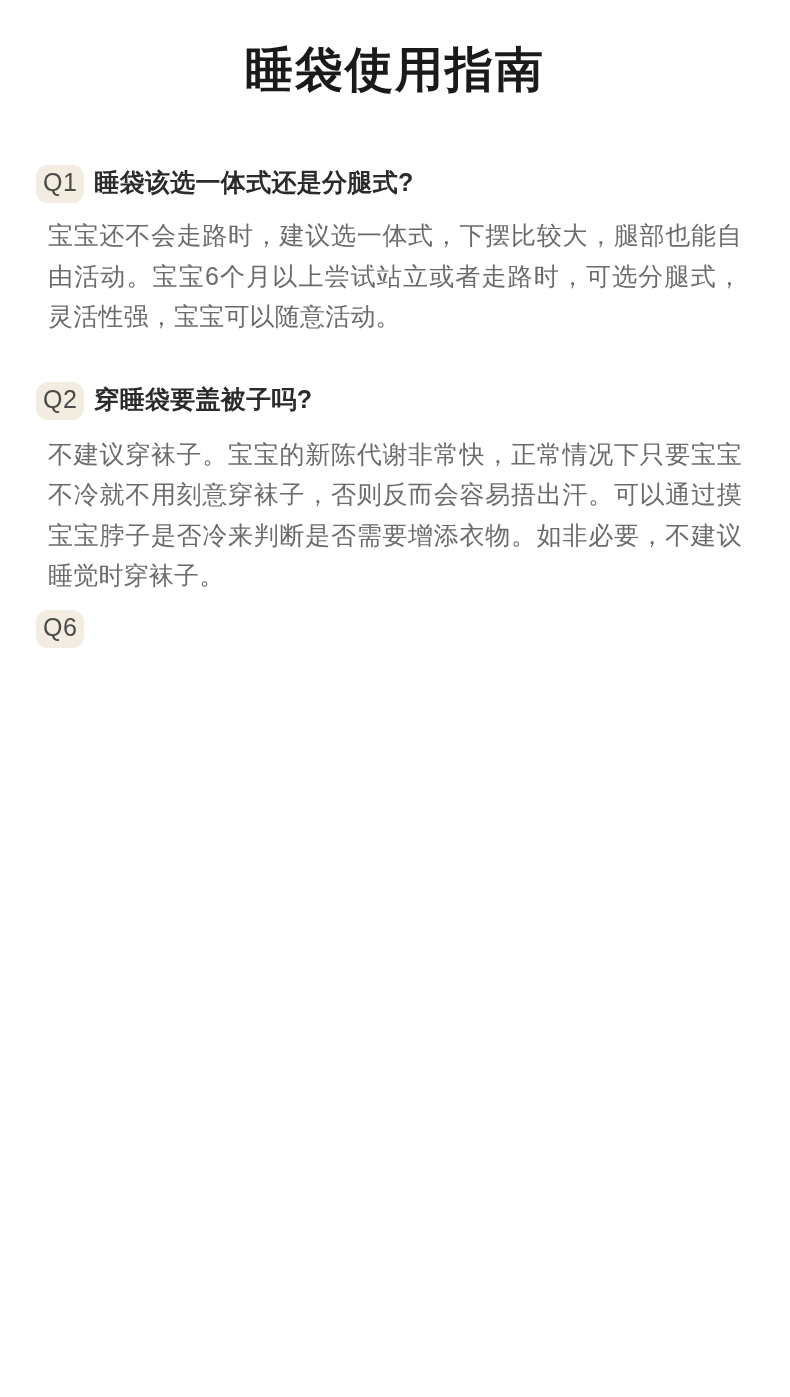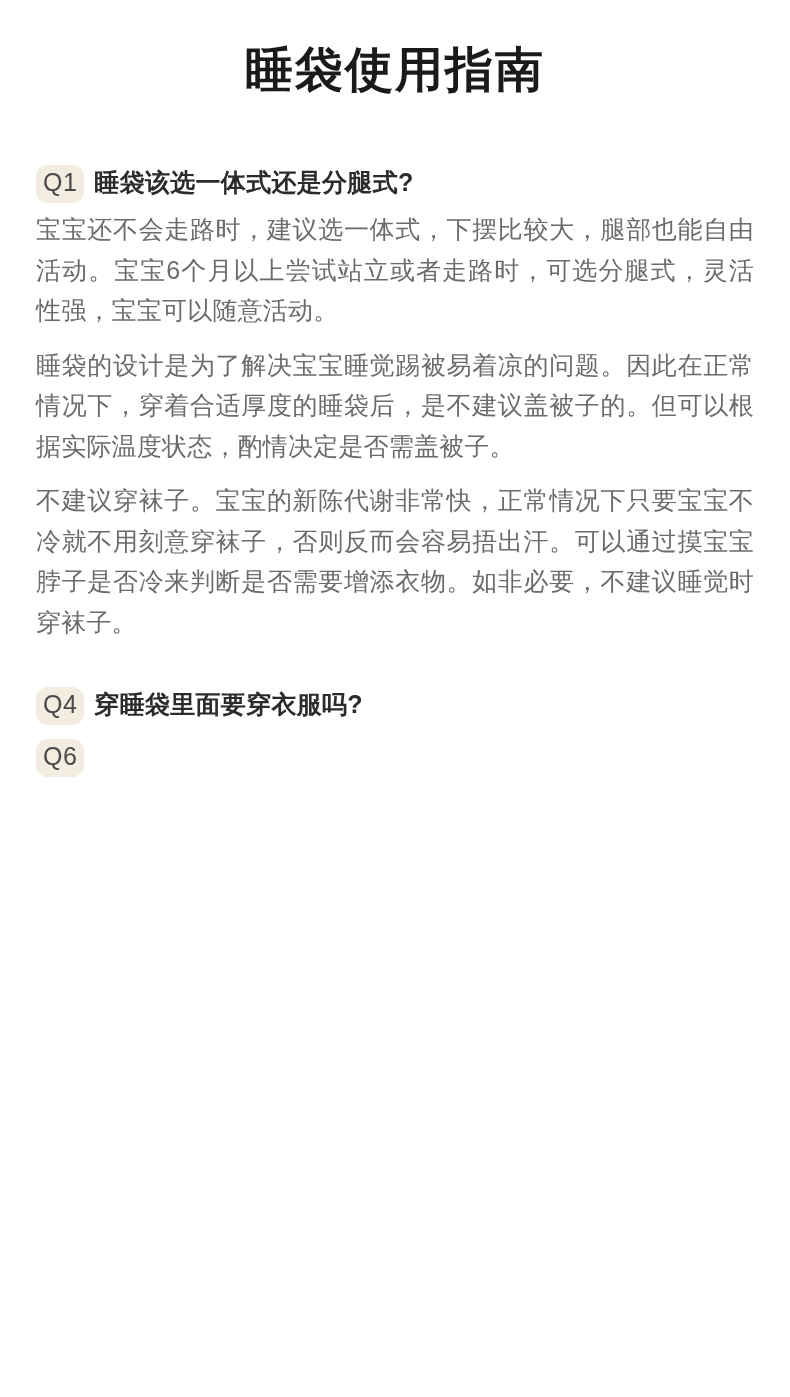--- a/index.html
+++ b/index.html
@@ -63,53 +63,52 @@
     letter-spacing: 0.3px;
     margin-top: 32px;
   }
   .a-text {
     font-size: 25px;
     color: #6b6b6b;
     line-height: 1.62;
     letter-spacing: 0.2px;
     text-align: justify;
     text-justify: inter-ideograph;
-    margin: 0;
+    margin: 12px;
   }
 </style>
 </head>
 <body>
 
 <div class="page">
 
   <h1 class="title">睡袋使用指南</h1>
 
   <div class="faq-list">
 
     <div class="faq-item">
       <div class="q-row">
         <span class="q-tag">Q1</span>
         <span class="q-text">睡袋该选一体式还是分腿式?</span>
       </div>
       <p class="a-text">宝宝还不会走路时，建议选一体式，下摆比较大，腿部也能自由活动。宝宝6个月以上尝试站立或者走路时，可选分腿式，灵活性强，宝宝可以随意活动。</p>
     </div>
 
     <div class="faq-item">
-      <p class="a-text">睡袋的设计是为了解决宝宝睡觉踢被易着凉的问题。因此在正常情况下，穿着合适厚度的睡袋后，是不建议盖被子的。但可以根据实际温度状态，酌情决定是否需盖被子。</p>
+      <div class="q-row">
+        <span class="q-tag">Q2</span>
+        <span class="q-text">穿睡袋要盖被子吗?</span>
+      </div>
     </div>
 
     <div class="faq-item">
       <p class="a-text">不建议穿袜子。宝宝的新陈代谢非常快，正常情况下只要宝宝不冷就不用刻意穿袜子，否则反而会容易捂出汗。可以通过摸宝宝脖子是否冷来判断是否需要增添衣物。如非必要，不建议睡觉时穿袜子。</p>
     </div>
 
     <div class="faq-item">
-      <div class="q-row">
-        <span class="q-tag">Q4</span>
-        <span class="q-text">穿睡袋里面要穿衣服吗?</span>
-      </div>
     </div>
 
 
     <div class="faq-item">
       <div class="q-row">
         <span class="q-tag">Q6</span>
       </div>
     </div>
 
   </div>

